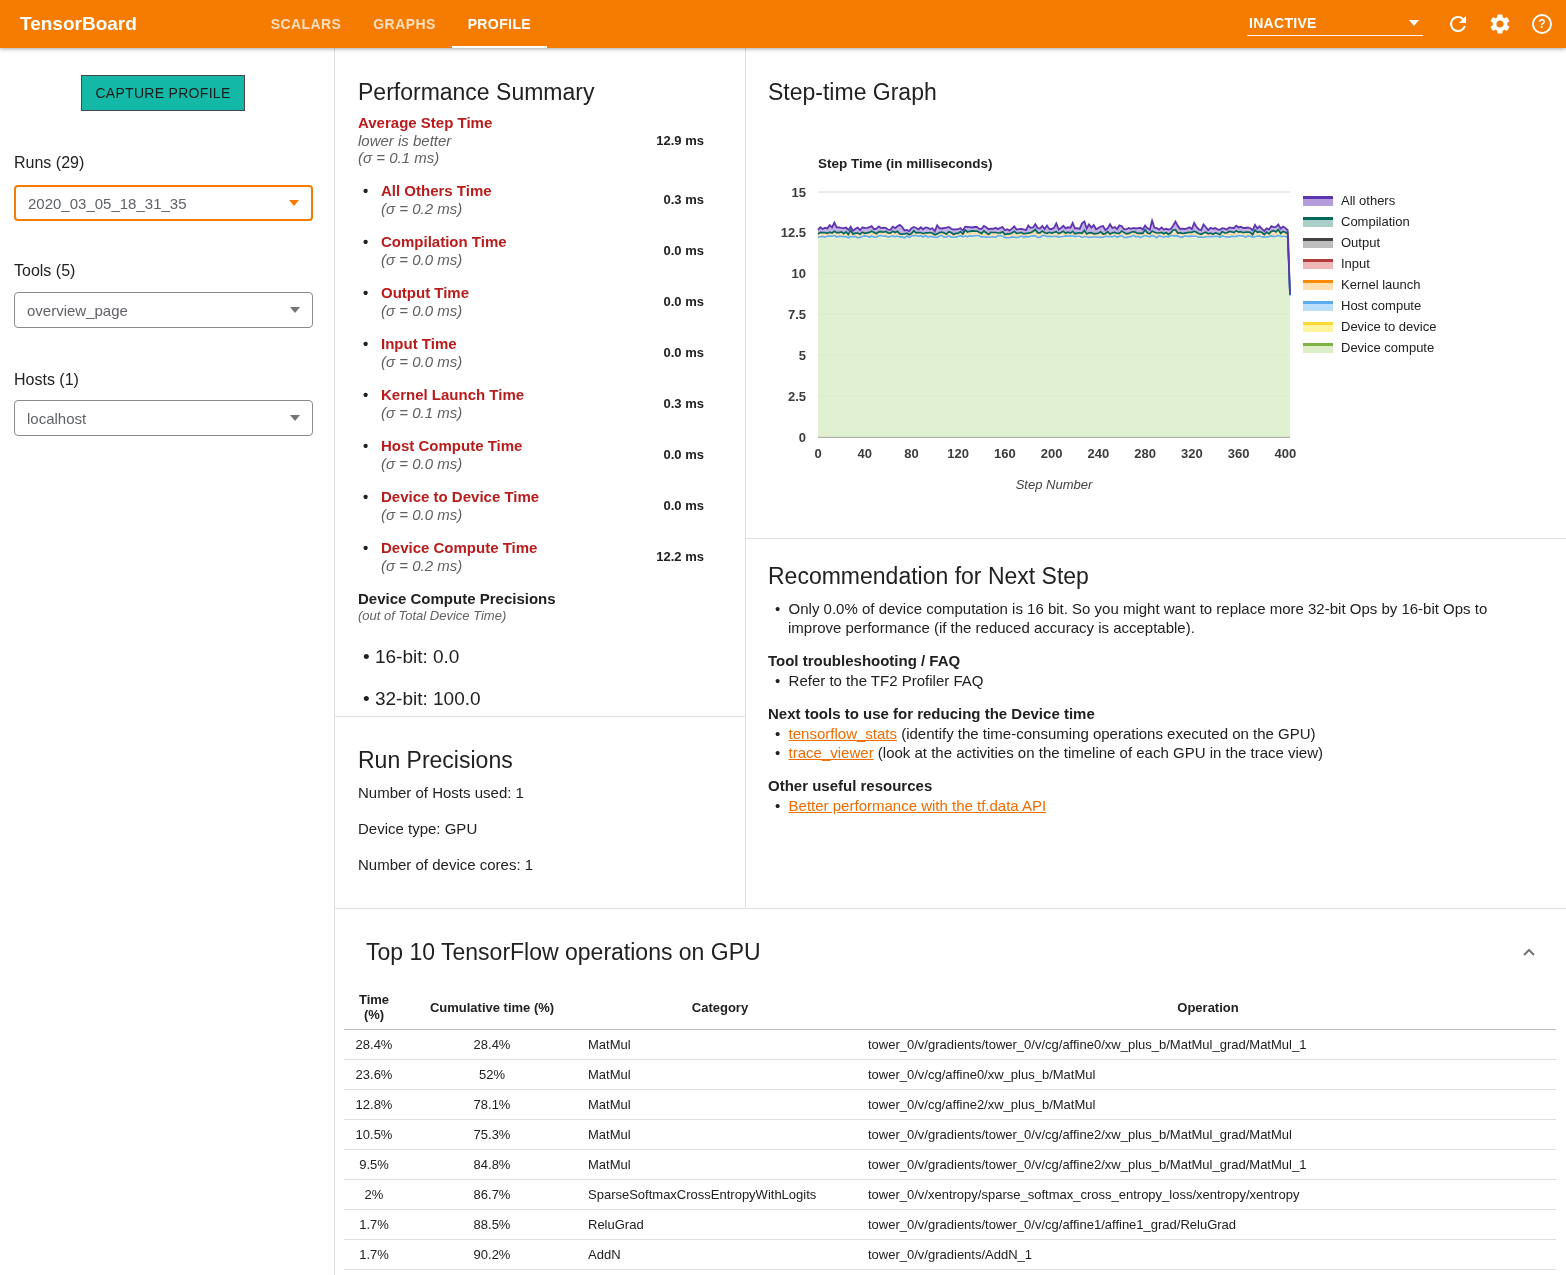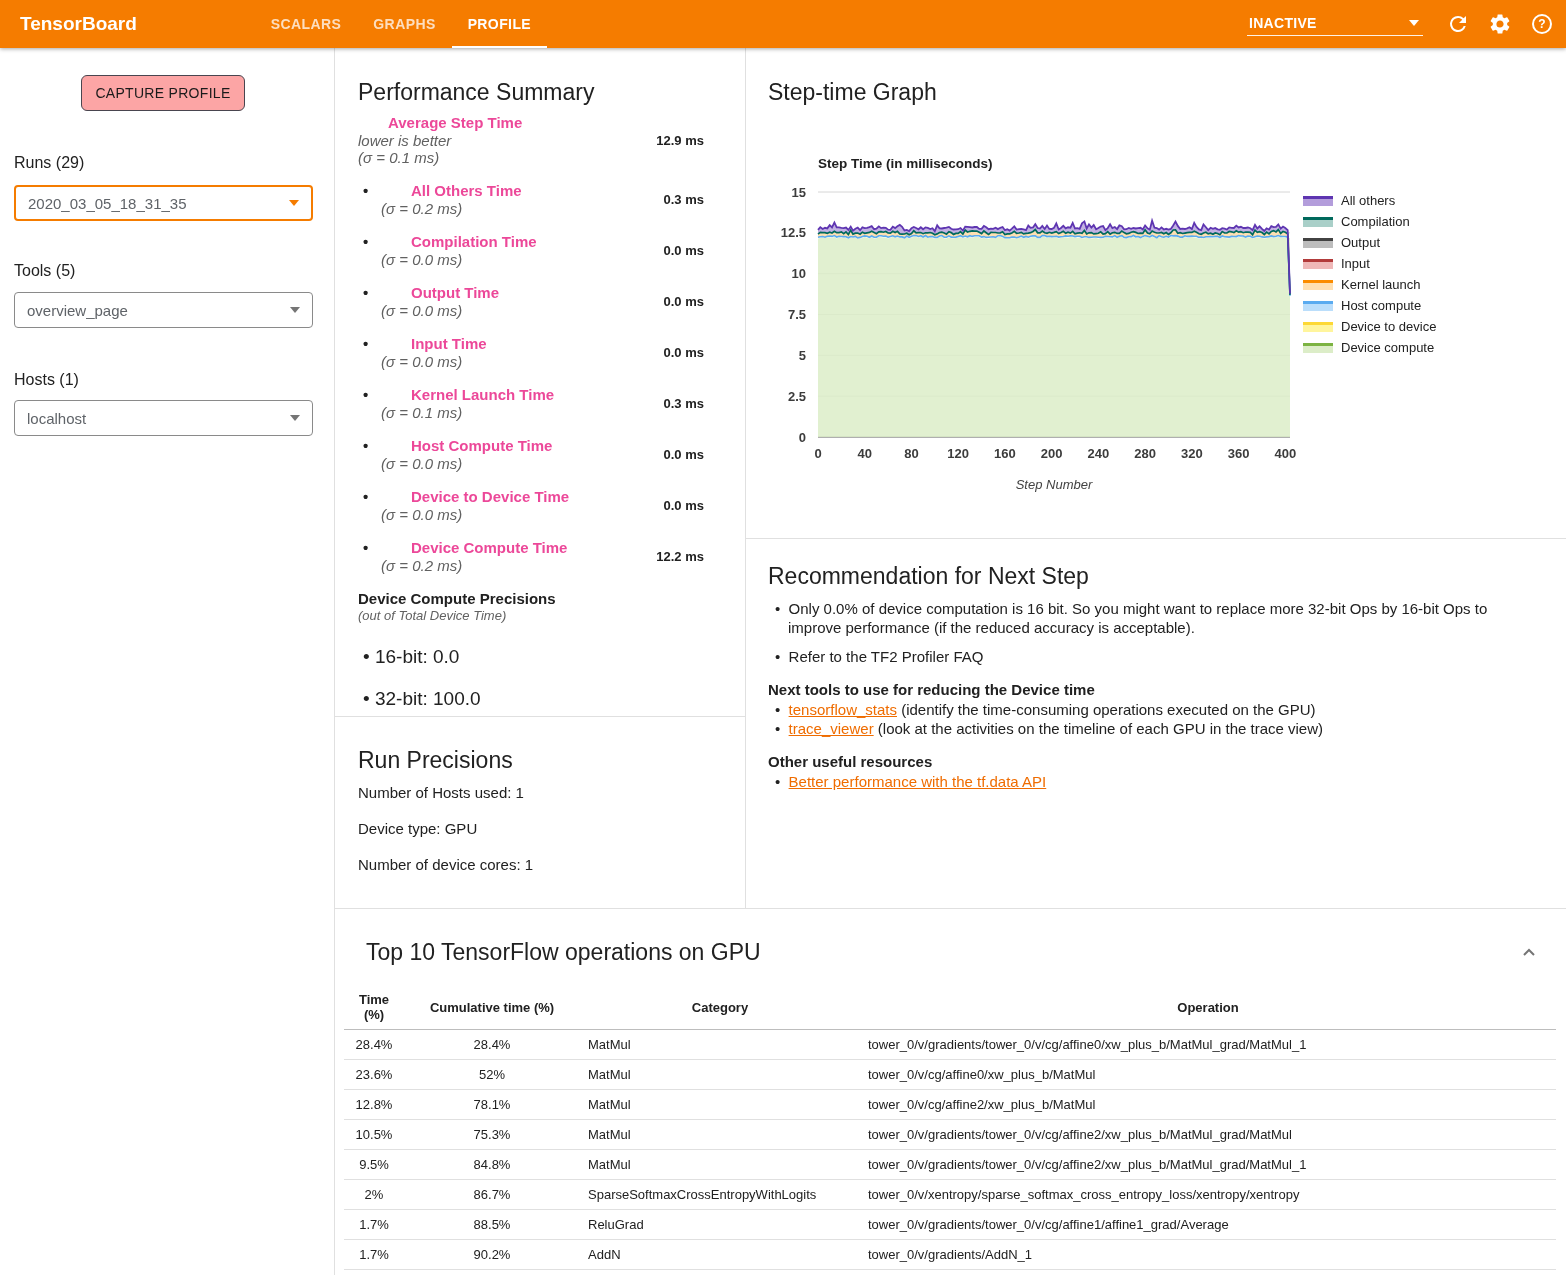--- a/index.html
+++ b/index.html
@@ -27,21 +27,21 @@
          padding:2px 4px 4px 2px; margin-right:14px; cursor:pointer; }
   .caret-down-white { width:0; height:0; border-left:5px solid transparent;
          border-right:5px solid transparent; border-top:6px solid #fff; }
   .nav-icon { width:24px; height:24px; margin:0 9px; cursor:pointer; }
   .nav-icon:last-child { margin-right:12px; }
 
   
   .sidebar-divider { position:absolute; left:334px; top:48px; width:1px;
          height:1227px; background:#e0e0e0; }
   .capture-btn { position:absolute; left:81px; top:75px; width:164px; height:36px;
-         border:1px solid #49454f; border-radius:6px; background:#fca5a5;
+         border:1px solid #49454f; border-radius:0; background:#14b8a6;
          font-size:14px; letter-spacing:.3px; color:#1b1b1b;
          font-family:"Liberation Sans",sans-serif; cursor:pointer; }
   .side-label { position:absolute; left:14px; font-size:16px; color:#212121; }
   .side-select { position:absolute; left:14px; width:299px; height:36px;
          border:1px solid #8a8a8a; border-radius:4px; background:#fff;
          display:flex; align-items:center; justify-content:space-between;
          padding:0 12px; font-size:15px; color:#5f6368; cursor:pointer; }
   .side-select.accent { border:2px solid #f57c00; }
   .caret-down-gray { width:0; height:0; border-left:5px solid transparent;
          border-right:5px solid transparent; border-top:6px solid #757575; }
@@ -52,21 +52,21 @@
   h1.sec { font-size:23px; font-weight:normal; color:#212121; }
   .vdiv { position:absolute; background:#e0e0e0; width:1px; }
   .hdiv { position:absolute; background:#e0e0e0; height:1px; }
 
   
   #perf-head { position:absolute; left:358px; top:79px;text-align:center; }
   #metrics { position:absolute; left:358px; top:114px; width:346px; }
   .metric-row { display:flex; align-items:center; justify-content:space-between;
         margin-bottom:16px; }
   .metric-left { line-height:18px; }
-  .metric-label { font-size:15px; font-weight:bold; color:#ec4899;margin-left:30px; }
+  .metric-label { font-size:15px; font-weight:bold; color:#b91c1c; }
   .metric-sub { font-size:15px; font-style:italic; color:#616161; line-height:17px; }
   .metric-value { font-size:13px; font-weight:bold; color:#212121; white-space:nowrap; }
   .bullet { display:inline-block; width:18px; font-size:15px; font-weight:bold; }
   .metric-row .metric-left.with-bullet { padding-left:5px; display:flex; }
   .prec-label { font-size:15px; font-weight:bold; }
   .prec-sub { font-size:13px; font-style:italic; color:#616161; line-height:18px; }
   .prec-item { font-size:19px; line-height:20px; padding-left:5px;margin-top:22px; }
 
   
   #runenv-head { position:absolute; left:358px; top:747px; }
@@ -330,20 +330,21 @@
       </div>
       <div class="legend-item">
         <div class="legend-swatch" style="background: rgb(220, 237, 200); border-top: 3px solid rgb(124, 179, 66);"></div>
         <span class="legend-label">Device compute</span>
       </div>
     </div>
 
   <h1 class="sec" id="rec-head">Recommendation for Next Step</h1>
   <div id="rec-body">
     <div class="rec-bullet"><span>•&nbsp;&nbsp;</span><span>Only 0.0% of device computation is 16 bit. So you might want to replace more 32-bit Ops by 16-bit Ops to improve performance (if the reduced accuracy is acceptable).</span></div>
+    <div class="rec-sub-head">Tool troubleshooting / FAQ</div>
     <div class="rec-line"><span>•&nbsp;&nbsp;</span><span>Refer to the TF2 Profiler FAQ</span></div>
     <div class="rec-sub-head">Next tools to use for reducing the Device time</div>
     <div class="rec-line"><span>•&nbsp;&nbsp;</span><a class="orange-link">tensorflow_stats</a><span> (identify the time-consuming operations executed on the GPU)</span></div>
     <div class="rec-line"><span>•&nbsp;&nbsp;</span><a class="orange-link">trace_viewer</a><span> (look at the activities on the timeline of each GPU in the trace view)</span></div>
     <div class="rec-sub-head">Other useful resources</div>
     <div class="rec-line"><span>•&nbsp;&nbsp;</span><a class="orange-link">Better performance with the tf.data API</a></div>
   </div>
 
   <h1 class="sec" id="topops-head">Top 10 TensorFlow operations on GPU</h1>
   <svg id="collapse-icon" viewBox="0 0 22 22">
@@ -398,21 +399,21 @@
         <tr>
           <td class="c">2%</td>
           <td class="c">86.7%</td>
           <td class="l">SparseSoftmaxCrossEntropyWithLogits</td>
           <td class="l">tower_0/v/xentropy/sparse_softmax_cross_entropy_loss/xentropy/xentropy</td>
         </tr>
         <tr>
           <td class="c">1.7%</td>
           <td class="c">88.5%</td>
           <td class="l">ReluGrad</td>
-          <td class="l">tower_0/v/gradients/tower_0/v/cg/affine1/affine1_grad/Average</td>
+          <td class="l">tower_0/v/gradients/tower_0/v/cg/affine1/affine1_grad/ReluGrad</td>
         </tr>
         <tr>
           <td class="c">1.7%</td>
           <td class="c">90.2%</td>
           <td class="l">AddN</td>
           <td class="l">tower_0/v/gradients/AddN_1</td>
         </tr>
         <tr>
           <td class="c">1.7%</td>
           <td class="c">91.9%</td>

